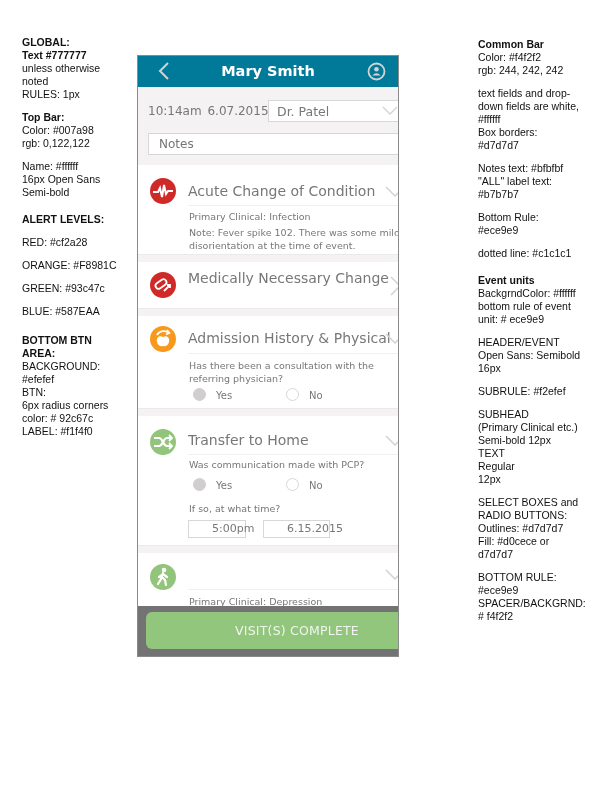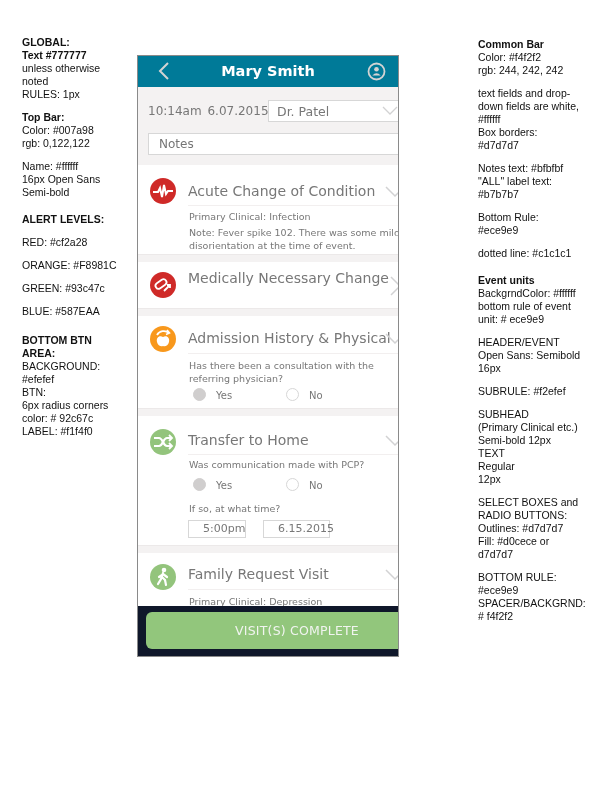--- a/index.html
+++ b/index.html
@@ -53,25 +53,25 @@
   .event .check { position:absolute; left:291px; width:16px; height:16px; box-sizing:border-box;
                   border:1px solid #d7d7d7; }
   .event .check.filled { background:#d0cece; border-color:#d0cece; }
   .event .check.empty { background:#ffffff; }
   .radio { position:absolute; display:flex; align-items:flex-end; font-size:10px; color:#777777;
            font-family:"DejaVu Sans", sans-serif; }
   .radio .dot { width:13px; height:13px; border-radius:50%; border:1px solid #d7d7d7; box-sizing:border-box;
                 margin-right:10px; background:#fff; }
   .radio .dot.on { background:#d0cece; border-color:#d0cece; }
   .field { position:absolute; height:18px; border:1px solid #d7d7d7; background:#fff; box-sizing:border-box;
-           font-size:11px; color:#777777; padding:1px 14px; font-family:"DejaVu Sans", sans-serif; }
+           font-size:11px; color:#777777; padding:1px 23px; font-family:"DejaVu Sans", sans-serif; }
 
   #scrollbar { position:absolute; left:315px; top:392px; width:3px; height:78px; background:#6a6a6a; border-radius:1px; z-index:4; }
 
-  #bottom { position:absolute; left:0; bottom:0; width:100%; height:50px; background:#0f172a; }
+  #bottom { position:absolute; left:0; bottom:0; width:100%; height:50px; background:#737373; }
   #bottom button { position:absolute; left:8px; top:6px; width:302px; height:37px; border:none;
                    border-radius:6px; background:#92c67c; color:#f1f4f0; font-size:12.5px;
                    font-family:"DejaVu Sans", sans-serif; letter-spacing:0.2px; cursor:pointer; }
 </style>
 </head>
 <body>
 
 <div id="spec-left" class="spec">
   <p>
     <b class="line">GLOBAL:</b>
@@ -309,21 +309,20 @@
       <div class="field" style="left:125px;top:104px;width:67px;">6.15.2015</div>
     </div>
 
     <div class="event" style="top:388px;height:80px;border-bottom:none;">
       <div class="icon" style="top:11px;background:#93c47c;">
         <svg viewBox="0 0 26 26">
           <circle cx="14" cy="6" r="2.3" fill="#fff"></circle>
           <path d="M13,9 L11,15 L8,20 M12,13 L15,16 L16,21 M13,10 L17,13 M12,11 L9,13" fill="none" stroke="#fff" stroke-width="2.2" stroke-linecap="round"></path>
         </svg>
       </div>
-      <div class="head" style="top:14px;">Family Request Visit</div>
       <svg class="chev" style="top:16px;" viewBox="0 0 20 12">
         <polyline points="1,1 10,10 19,1" fill="none" stroke="#d2d2d3" stroke-width="1.5"></polyline>
       </svg>
       <div class="check filled" style="top:16px;"></div>
       <div class="subrule" style="top:36px;"></div>
       <div class="sub" style="top:42px;">Primary Clinical: Depression</div>
 
     </div>
   </div>
 

